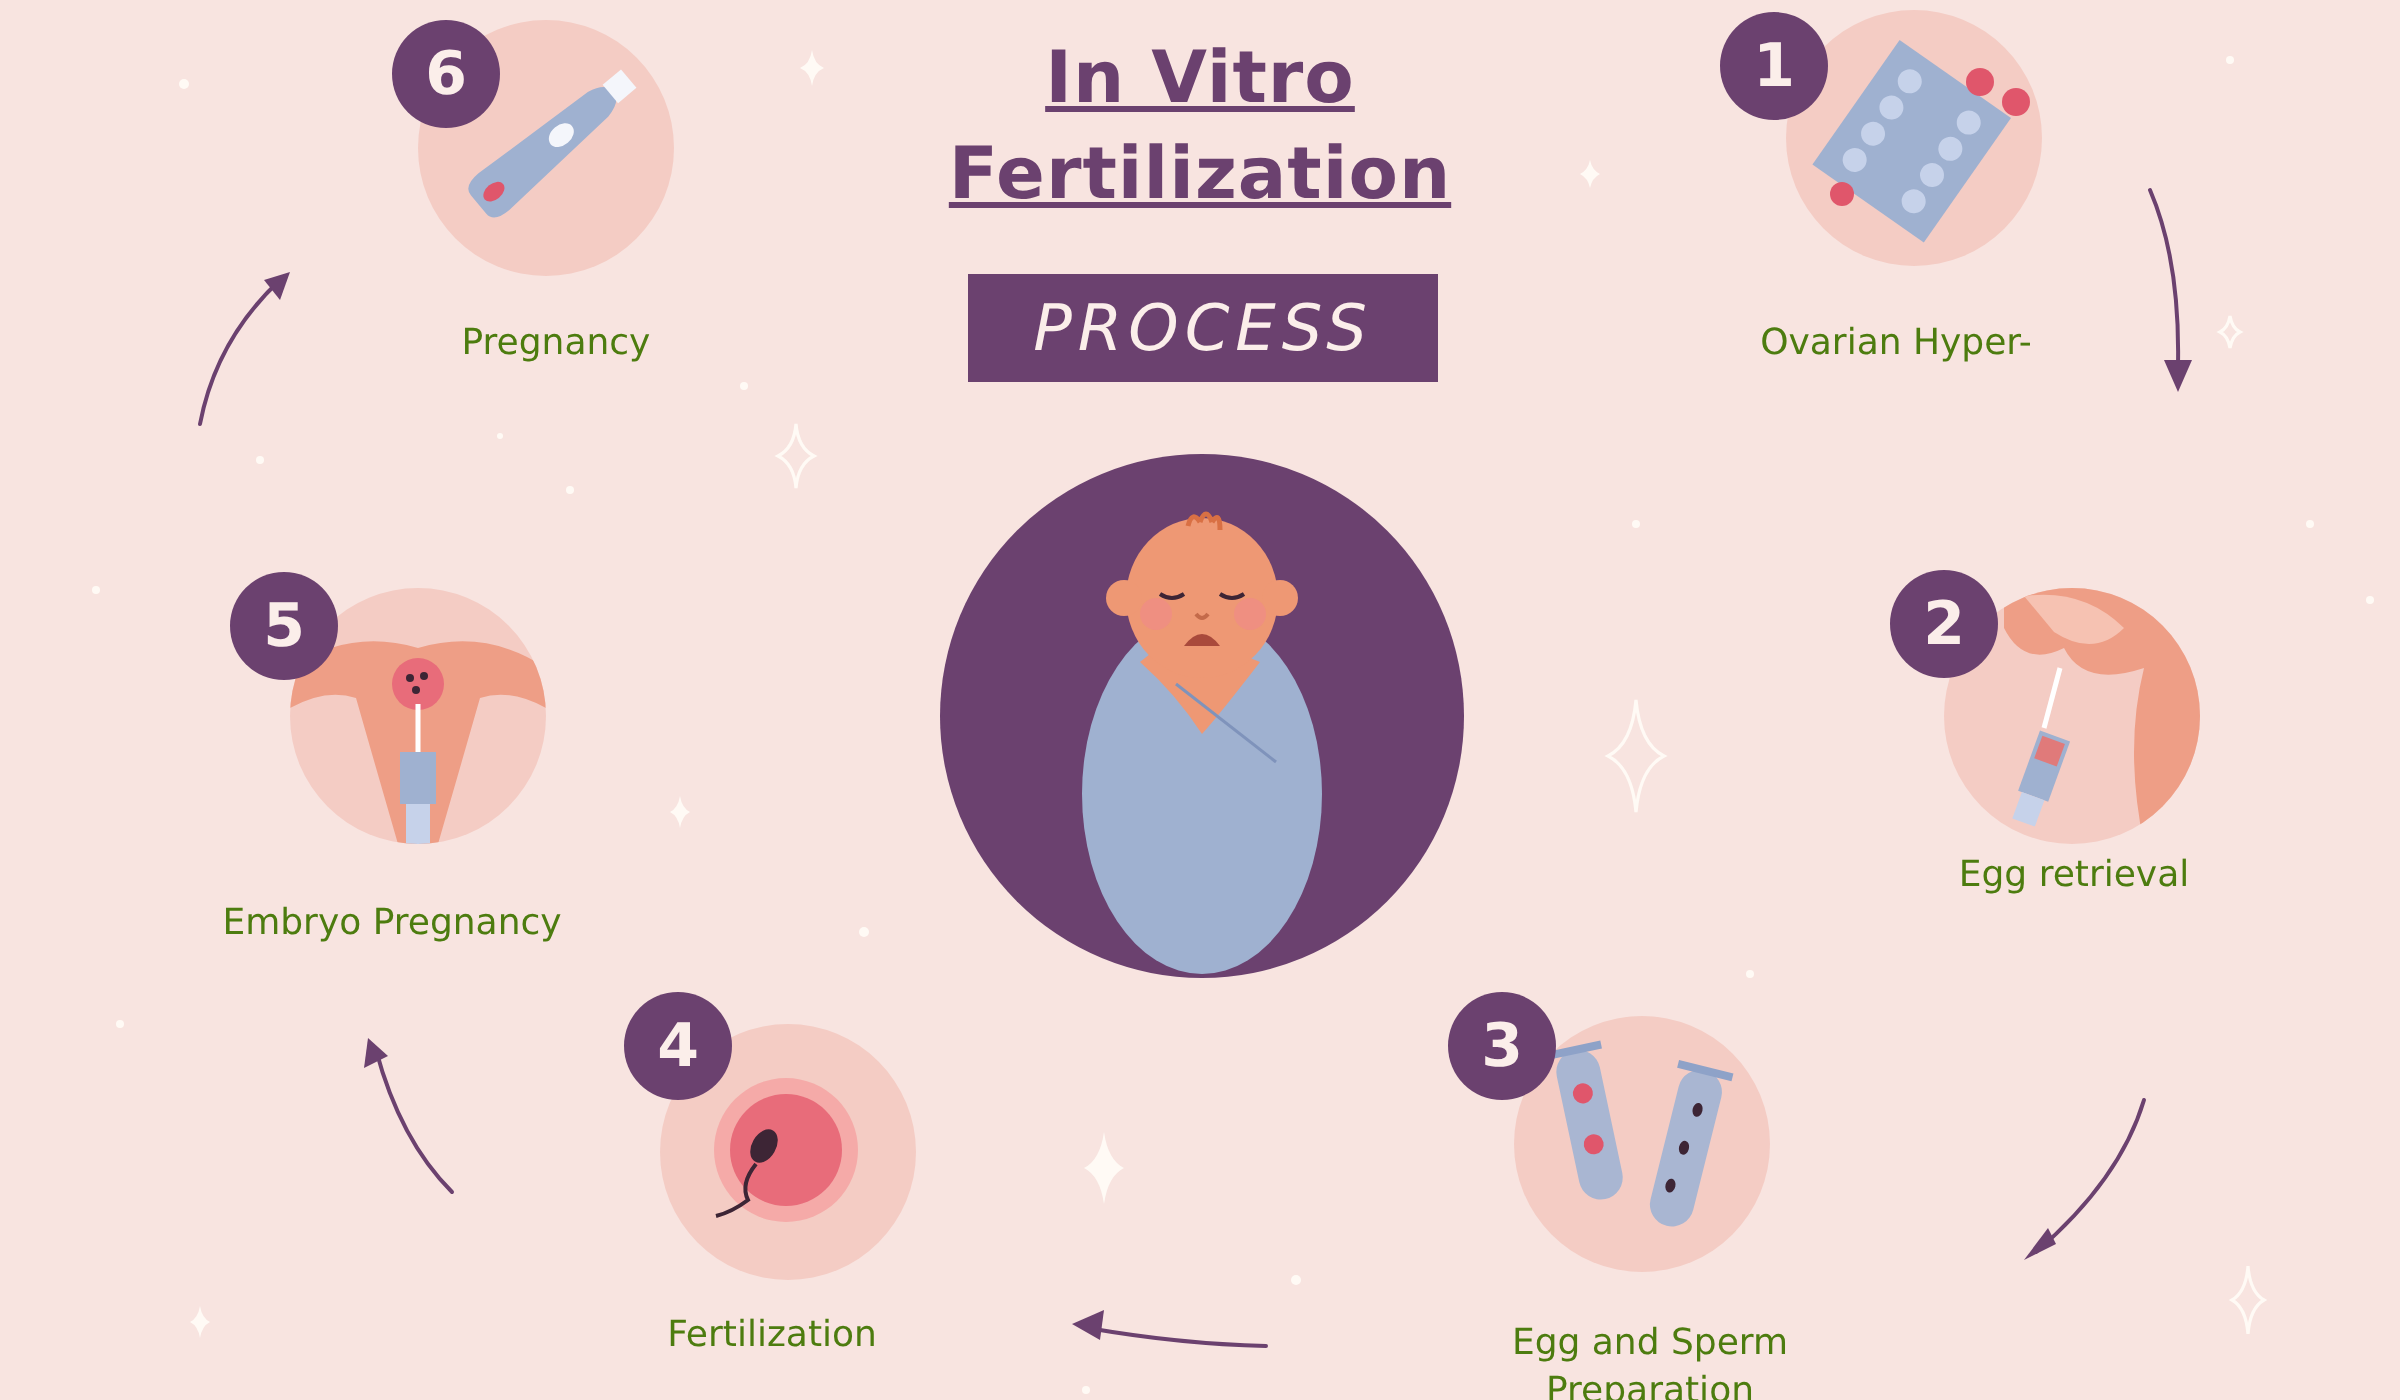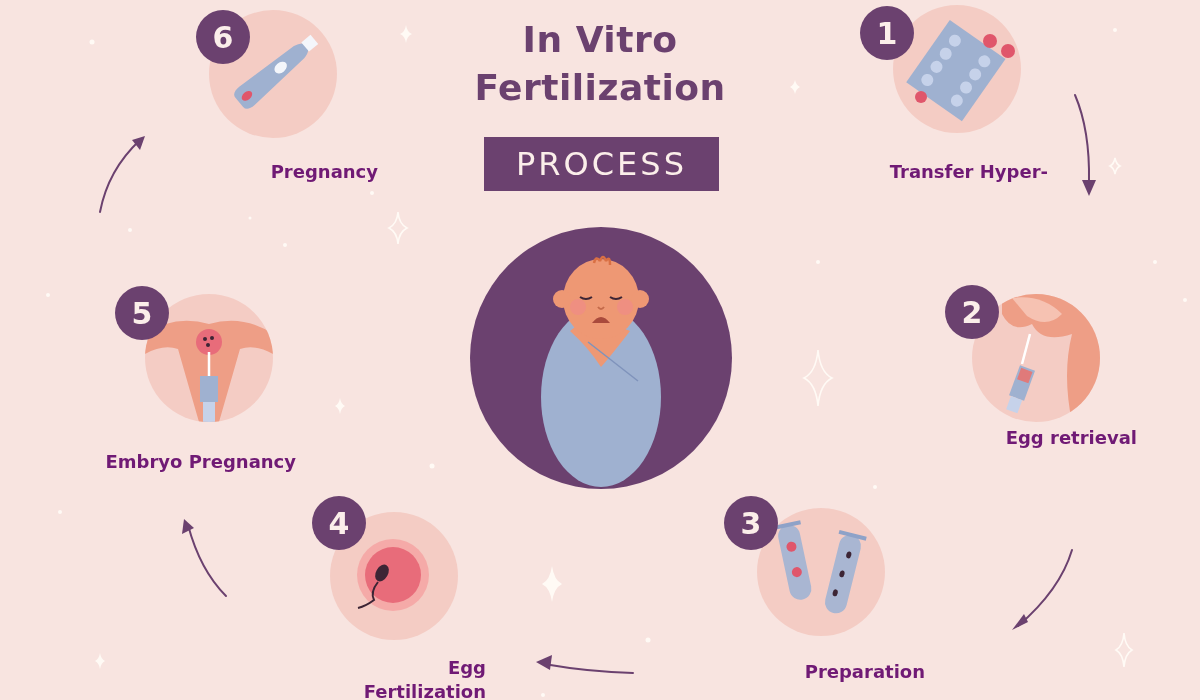--- a/index.html
+++ b/index.html
@@ -6,44 +6,44 @@
   body {
     width: 1200px; height: 700px; overflow: hidden;
     background: #f8e4e0;
     font-family: "DejaVu Sans", "Liberation Sans", sans-serif;
     position: relative;
   }
   .abs { position: absolute; }
   .title {
     left: 440px; width: 320px; top: 16px;
     text-align: center; color: #6b416f;
-    font-weight: bold; font-size: 36px; line-height: 48px; letter-spacing: 0.5px;
+    font-weight: bold; font-size: 36px; line-height: 48px; letter-spacing: 0.5px; text-decoration: underline;
   }
   .process-box {
     left: 484px; top: 137px; width: 235px; height: 54px;
     background: #6b416f; color: #fbeeea;
     display: flex; align-items: center; justify-content: center;
-    font-size: 32px; letter-spacing: 3px; font-weight: normal;
+    font-size: 32px; letter-spacing: 3px; font-weight: normal; font-style: italic;
   }
   .center-circle {
     left: 470px; top: 227px; width: 262px; height: 262px; border-radius: 50%;
     background: #6b416f; overflow: hidden;
   }
   .step-circle {
     border-radius: 50%; background: #f4ccc4; overflow: hidden;
   }
   .badge {
     width: 54px; height: 54px; border-radius: 50%;
     background: #6b416f; color: #fbeeea;
     font-weight: bold; font-size: 30px;
     display: flex; align-items: center; justify-content: center;
   }
   .label {
-    color: #701a75; font-weight: bold; font-size: 18px; line-height: 24px;
-    text-align: right; white-space: nowrap;
+    color: #4d7c0f; font-weight: normal; font-size: 18px; line-height: 24px;
+    text-align: center; white-space: nowrap;
   }
   svg { display: block; }
 </style>
 </head>
 <body>
 
 <svg class="abs" style="left:0;top:0" width="1200" height="700">
   <g fill="none" stroke="#fffaf5" stroke-width="1.6">
     <path d="M818 350 Q820 372 832 378 Q820 384 818 406 Q816 384 804 378 Q816 372 818 350Z"></path>
     <path d="M398 212 Q399 224 407 228 Q399 232 398 244 Q397 232 389 228 Q397 224 398 212Z"></path>
@@ -135,21 +135,21 @@
         <circle cx="97" cy="36" r="7"></circle>
         <circle cx="115" cy="46" r="7"></circle>
         <circle cx="28" cy="92" r="6"></circle>
       </g>
   </svg>
 </div>
 <div class="abs badge" style="left:860px;top:6px;">
   <span>1</span>
 </div>
 <div class="abs label" style="left:848px;width:200px;top:160px;">
-  <div>Transfer Hyper-</div>
+  <div>Ovarian Hyper-</div>
 </div>
 
 <div class="abs step-circle" style="left:972px;top:294px;width:128px;height:128px;">
   <svg width="128" height="128" viewBox="0 0 128 128">
     <path d="M30 0 Q80 -5 110 10 L128 20 L128 128 L100 128 Q90 80 100 40 Q70 50 60 30 Q40 40 30 20Z" fill="#ee9e86"></path>
     <path d="M40 4 Q70 0 90 20 Q75 35 55 22 Z" fill="#f6c2b2"></path>
     <line x1="58" y1="40" x2="50" y2="70" stroke="#fff" stroke-width="2.5"></line>
     <g transform="rotate(20 45 100)">
       <rect x="38" y="72" width="16" height="32" fill="#9fb1d0"></rect>
       <rect x="40" y="74" width="12" height="12" fill="#e07a7a"></rect>
@@ -180,36 +180,36 @@
           <ellipse cx="84" cy="66" rx="2.5" ry="3.5"></ellipse>
           <ellipse cx="82" cy="86" rx="2.5" ry="3.5"></ellipse>
         </g>
     </g>
   </svg>
 </div>
 <div class="abs badge" style="left:724px;top:496px;">
   <span>3</span>
 </div>
 <div class="abs label" style="left:725px;width:200px;top:660px;">
+  <div>Egg and Sperm</div>
   <div>Preparation</div>
 </div>
 
 <div class="abs step-circle" style="left:330px;top:512px;width:128px;height:128px;">
   <svg width="128" height="128" viewBox="0 0 128 128">
     <circle cx="63" cy="63" r="36" fill="#f5aaa8"></circle>
     <circle cx="63" cy="63" r="28" fill="#e86c7a"></circle>
     <ellipse cx="52" cy="61" rx="6" ry="9" transform="rotate(30 52 61)" fill="#3d2535"></ellipse>
     <path d="M48 70 Q40 80 44 88 Q36 94 28 96" stroke="#3d2535" stroke-width="2" fill="none"></path>
   </svg>
 </div>
 <div class="abs badge" style="left:312px;top:496px;">
   <span>4</span>
 </div>
 <div class="abs label" style="left:286px;width:200px;top:656px;">
-  <div>Egg</div>
   <div>Fertilization</div>
 </div>
 
 <div class="abs step-circle" style="left:145px;top:294px;width:128px;height:128px;">
   <svg width="128" height="128" viewBox="0 0 128 128">
     <path d="M0 40 Q30 20 64 30 Q98 20 128 40 L128 60 Q110 50 95 55 Q85 90 74 128 L54 128 Q43 90 33 55 Q18 50 0 60Z" fill="#ee9e86"></path>
     <circle cx="64" cy="48" r="13" fill="#e86c7a"></circle>
     <g fill="#3d2535">
         <circle cx="60" cy="45" r="2"></circle>
         <circle cx="67" cy="44" r="2"></circle>

